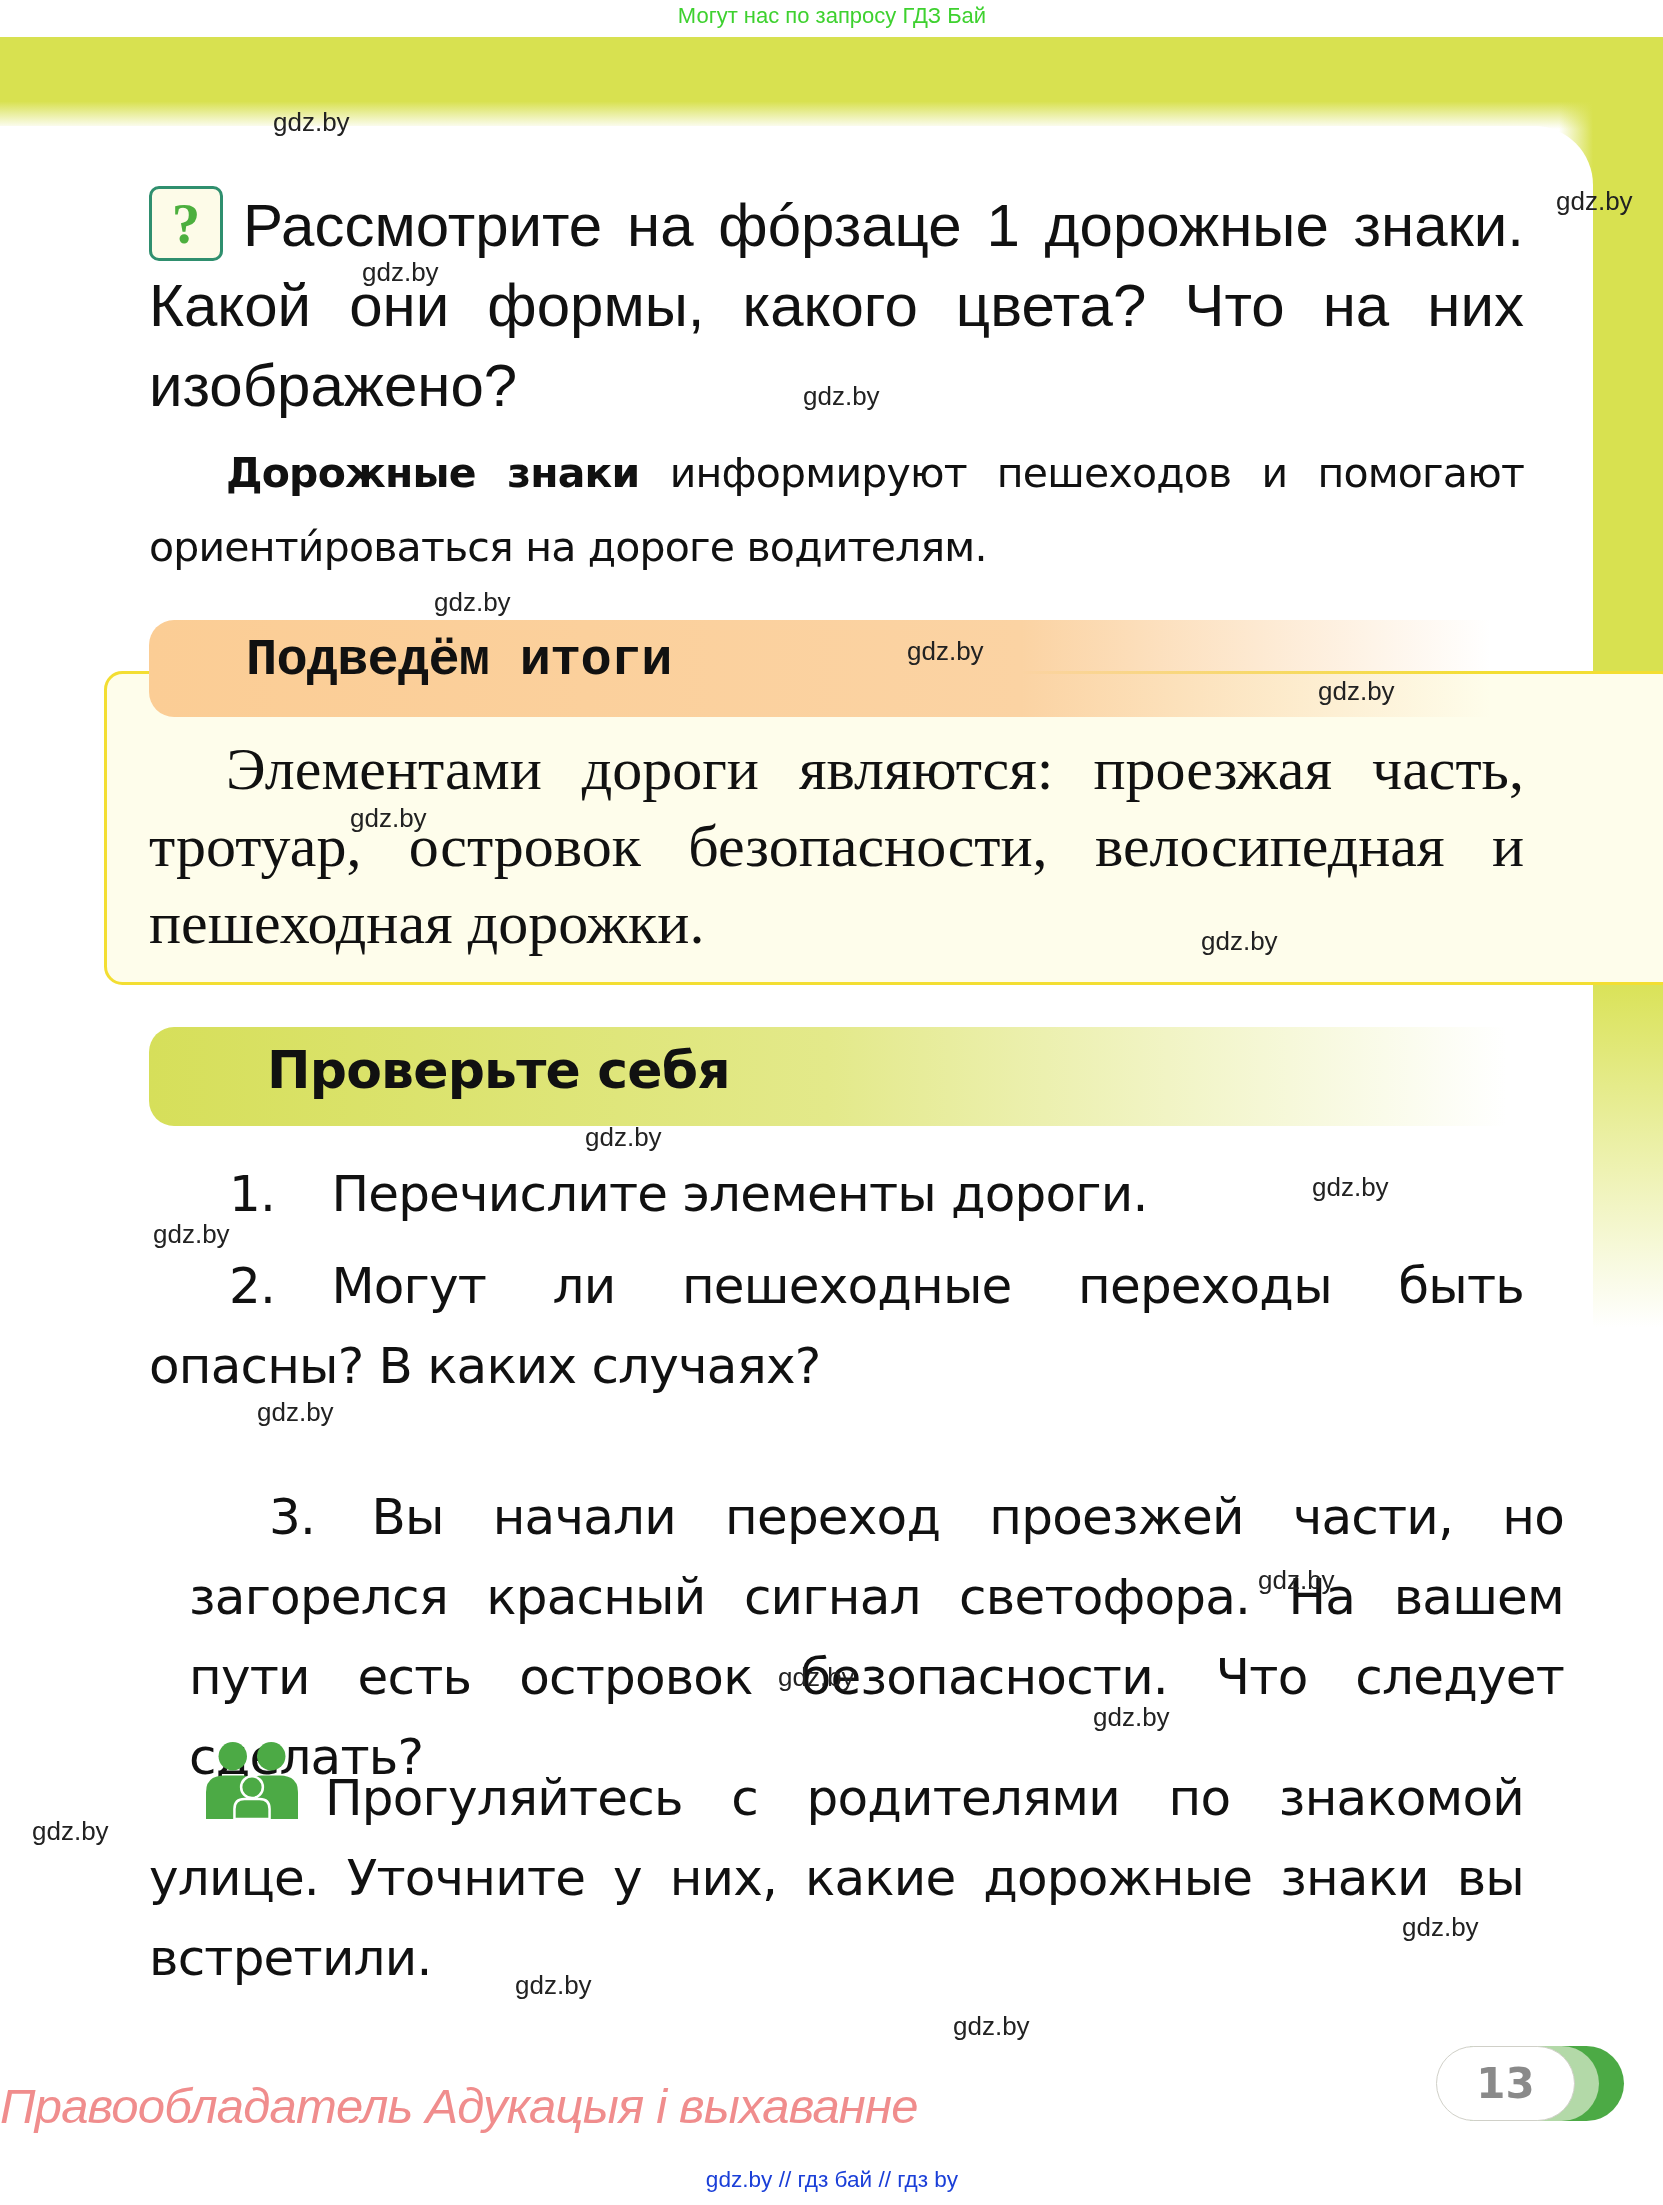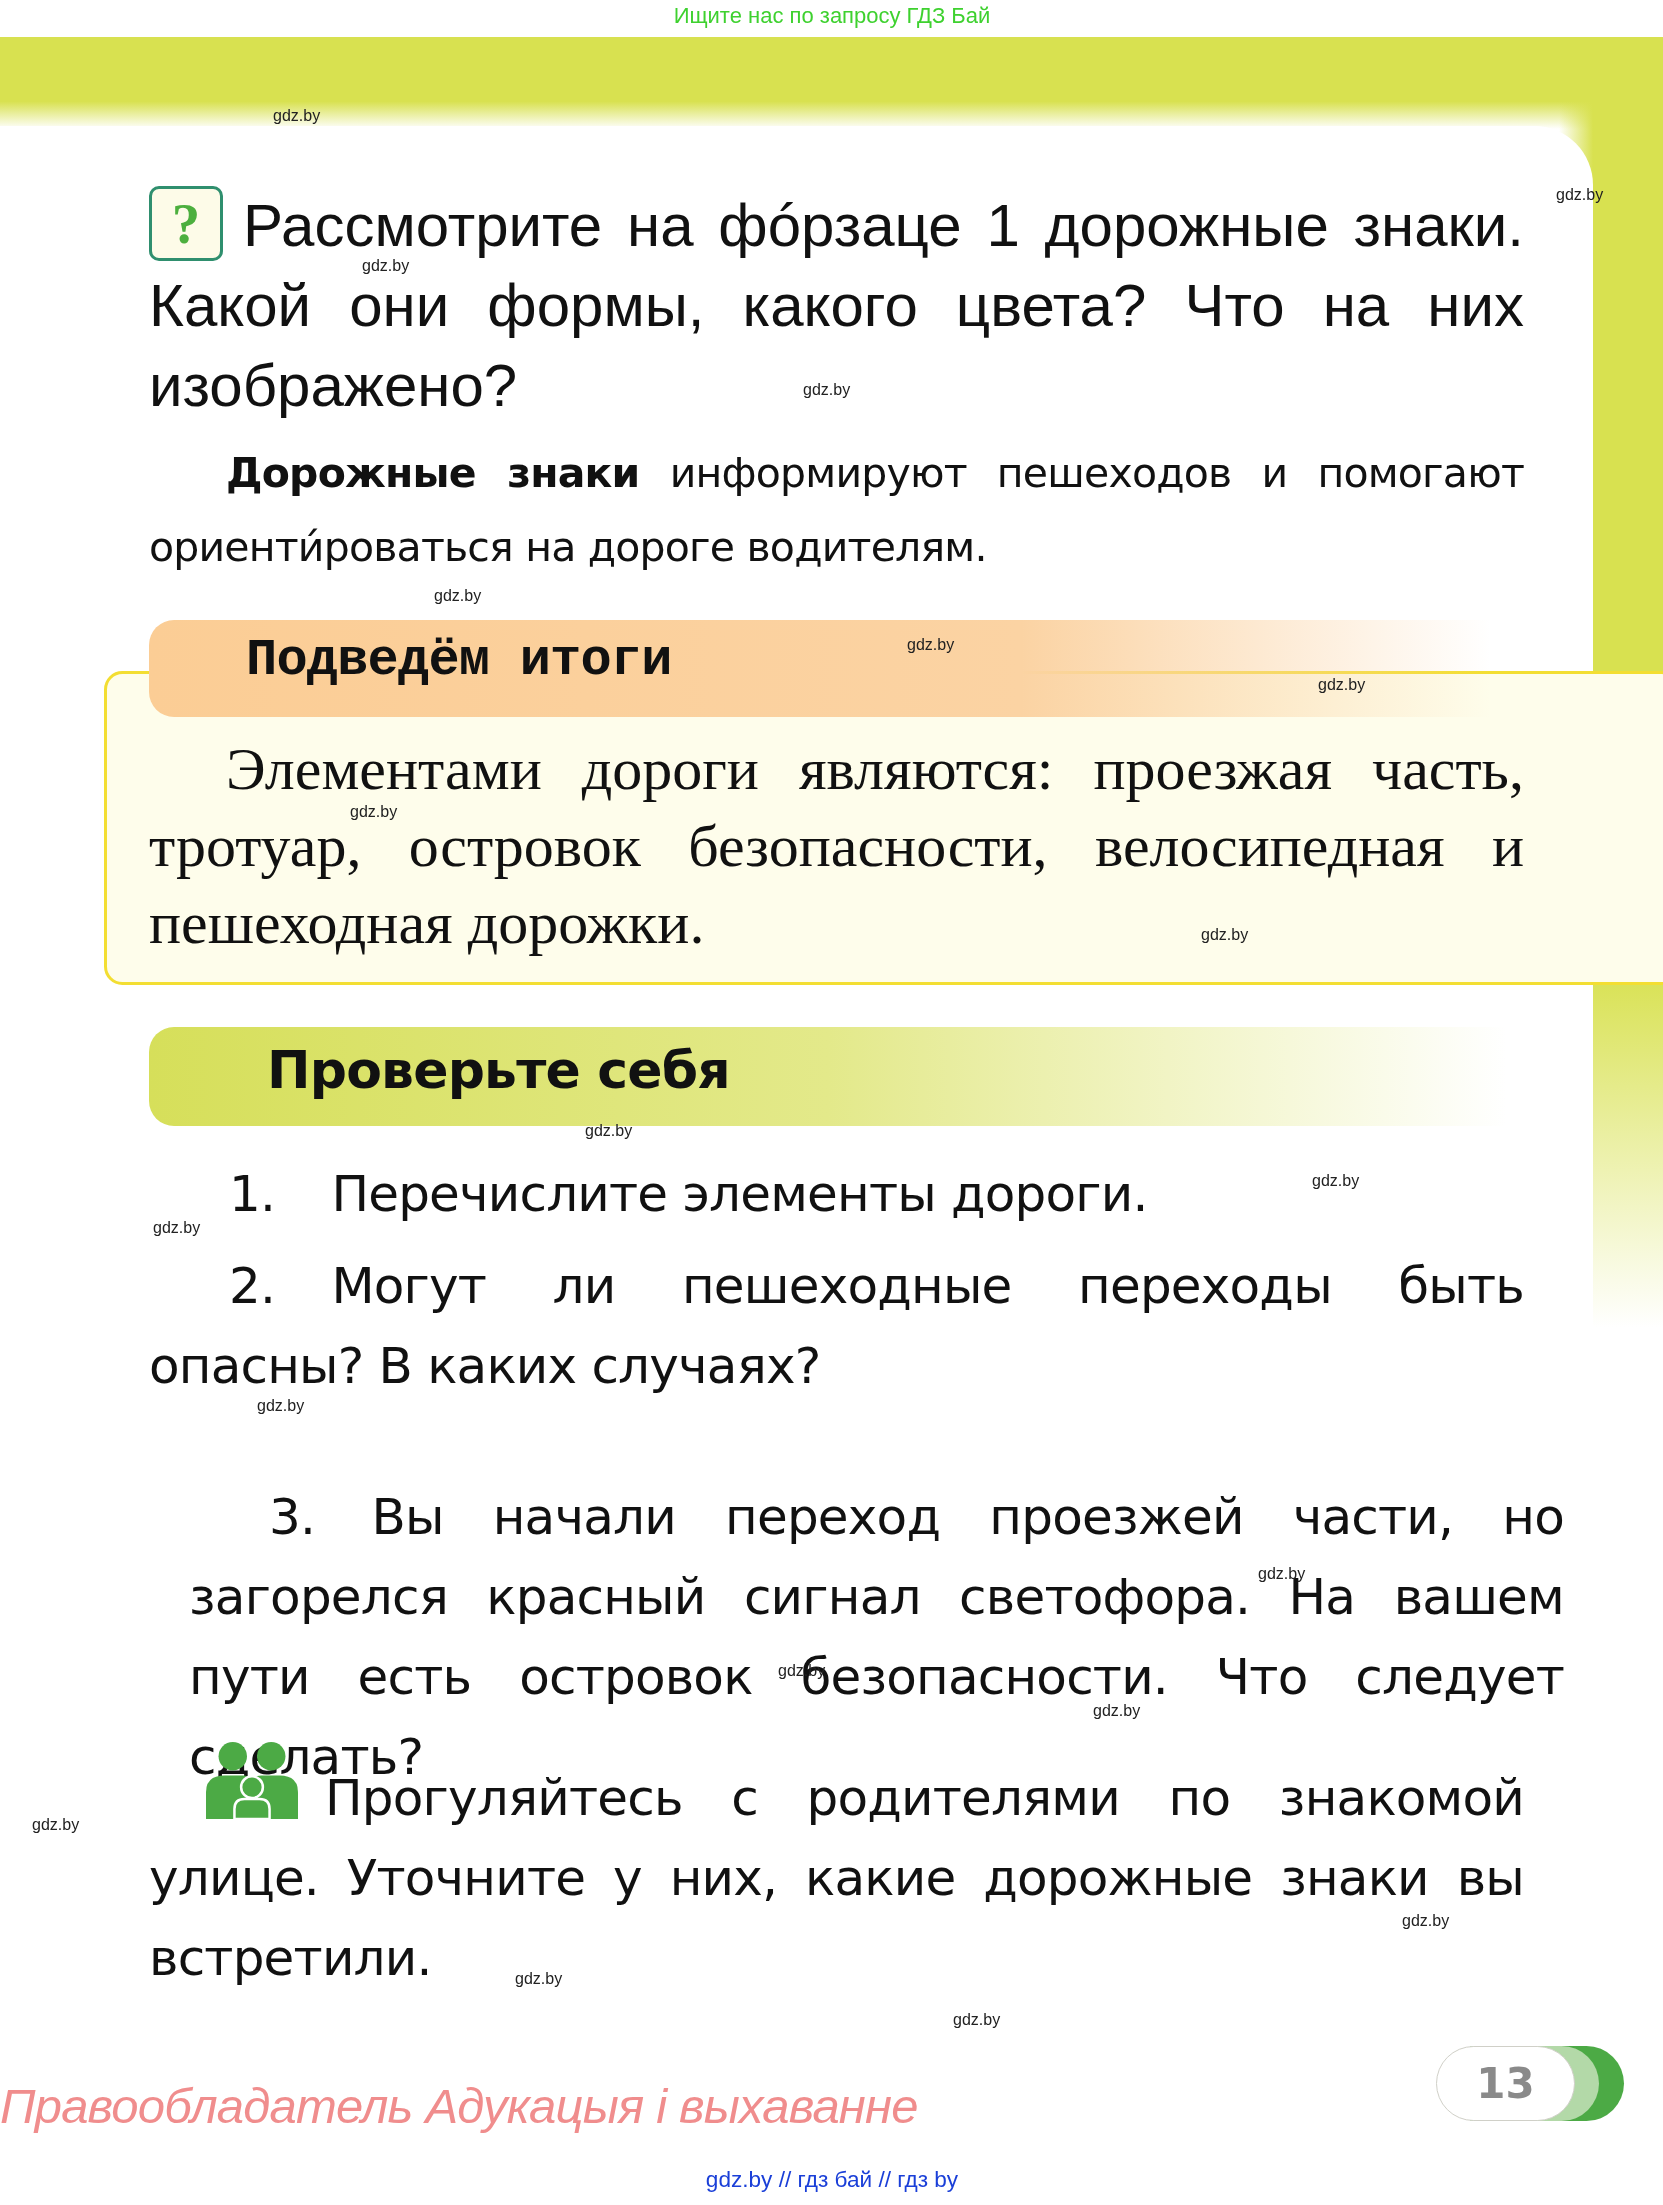--- a/index.html
+++ b/index.html
@@ -3,21 +3,21 @@
 <meta charset="utf-8">
 <style>
   html, body { margin:0; padding:0; }
   body { width:1664px; height:2205px; position:relative; overflow:hidden; background:#ffffff; font-family:"DejaVu Sans", sans-serif; }
   .abs { position:absolute; }
   .top-watermark { top:3.4px; left:0; width:1664px; text-align:center; font-family:"Liberation Sans", sans-serif; font-size:22px; color:#3ed12f; }
   .band-top { left:0; top:37px; width:1664px; height:92px; background:linear-gradient(to bottom,#d8e150 0%,#d8e150 70%,rgba(216,225,80,0) 100%); }
   .band-right { left:1593px; top:37px; width:70px; height:1291px; background:linear-gradient(to bottom,#d8e150 0%,#d8e150 72%,rgba(216,225,80,0) 100%); }
   .band-right::before { content:""; position:absolute; left:-34px; top:0; width:34px; height:100%; background:linear-gradient(to right,rgba(216,225,80,0),#d8e150); }
   .white-sheet { left:0; top:126px; width:1593px; height:2079px; background:#fff; border-top-right-radius:59px; }
-  .wm { font-family:"Liberation Sans", sans-serif; font-size:16px; color:#222; }
+  .wm { font-family:"Liberation Sans", sans-serif; font-size:26px; color:#222; }
   .qbox { left:149px; top:186px; width:74px; height:75px; border:3.4px solid #2f8f6e; border-radius:10px; background:#fdfbe8; box-sizing:border-box; display:flex; align-items:center; justify-content:center; font-family:"Liberation Serif", serif; font-weight:bold; font-size:57px; color:#4caf3e; }
   .p1 { left:149px; top:186px; width:1375px; font-family:Liberation Sans, sans-serif; font-size:60px; line-height:80px; text-align:justify; color:#111; }
   .p1 .indent { display:inline-block; width:94px; }
   .p2 { left:149px; top:436px; width:1375px; font-family:"DejaVu Sans", sans-serif; font-size:41px; line-height:74px; text-align:justify; color:#111; letter-spacing:-0.8px; }
   .p2 b { font-weight:bold; }
   .p2 .indent { display:inline-block; width:77px; }
   .summary-box { left:104px; top:671px; width:1576px; height:314px; background:#fefdeb; border:3.4px solid #f3de32; border-radius:18.4px; box-sizing:border-box; }
   .summary-header { left:149px; top:620px; width:1342px; height:97px; border-radius:25px 0 0 25px; background:linear-gradient(to right,#fbcd95 0%,#fbd3a3 65%,rgba(251,211,163,0) 100%); }
   .summary-title { left:228px; top:631px; font-family:Liberation Mono, monospace; font-weight:bold; font-size:52px; color:#111; letter-spacing:-0.8px;margin-left:18px; }
   .p3 { left:149px; top:731px; width:1375px; font-family:"Liberation Serif", serif; font-size:60px; line-height:77px; text-align:justify; color:#111; }
@@ -34,21 +34,21 @@
   .page-badge { left:1436px; top:2046px; width:188px; height:75px; }
   .badge-dark { position:absolute; left:67px; top:0; width:121px; height:75px; border-radius:0 38px 38px 0; background:#4caa45; }
   .badge-light { position:absolute; left:34px; top:0; width:129px; height:75px; border-radius:0 38px 38px 0; background:#b3d9a8; }
   .badge-white { position:absolute; left:0; top:0; width:139px; height:75px; border-radius:38px; background:#fff; border:1.7px solid #d0d0c8; box-sizing:border-box; display:flex; align-items:center; justify-content:center; font-family:"DejaVu Sans", sans-serif; font-weight:bold; font-size:42px; color:#8a8a8a; }
   .footer-copyright { left:0; top:2078px; width:1664px; text-align:left; font-family:"Liberation Sans", sans-serif; font-style:italic; font-size:49px; color:#f08d8d; letter-spacing:-0.8px; }
   .footer-links { left:0; top:2167px; width:1664px; text-align:center; font-family:"Liberation Sans", sans-serif; font-size:22.6px; color:#1a3fd8; }
 </style>
 </head>
 <body>
 
-<div class="abs top-watermark">Ищите нас по запросу ГДЗ Бай</div>
+<div class="abs top-watermark">Могут нас по запросу ГДЗ Бай</div>
 
 <div class="abs band-top"></div>
 <div class="abs band-right"></div>
 <div class="abs white-sheet"></div>
 
 <div class="abs qbox">
     <span>?</span>
   </div>
 <div class="abs p1"><span class="indent"></span><span>Рассмотрите на фóрзаце 1 дорожные знаки. Какой они формы, какого цвета? Что на них изображено?</span></div>
 

